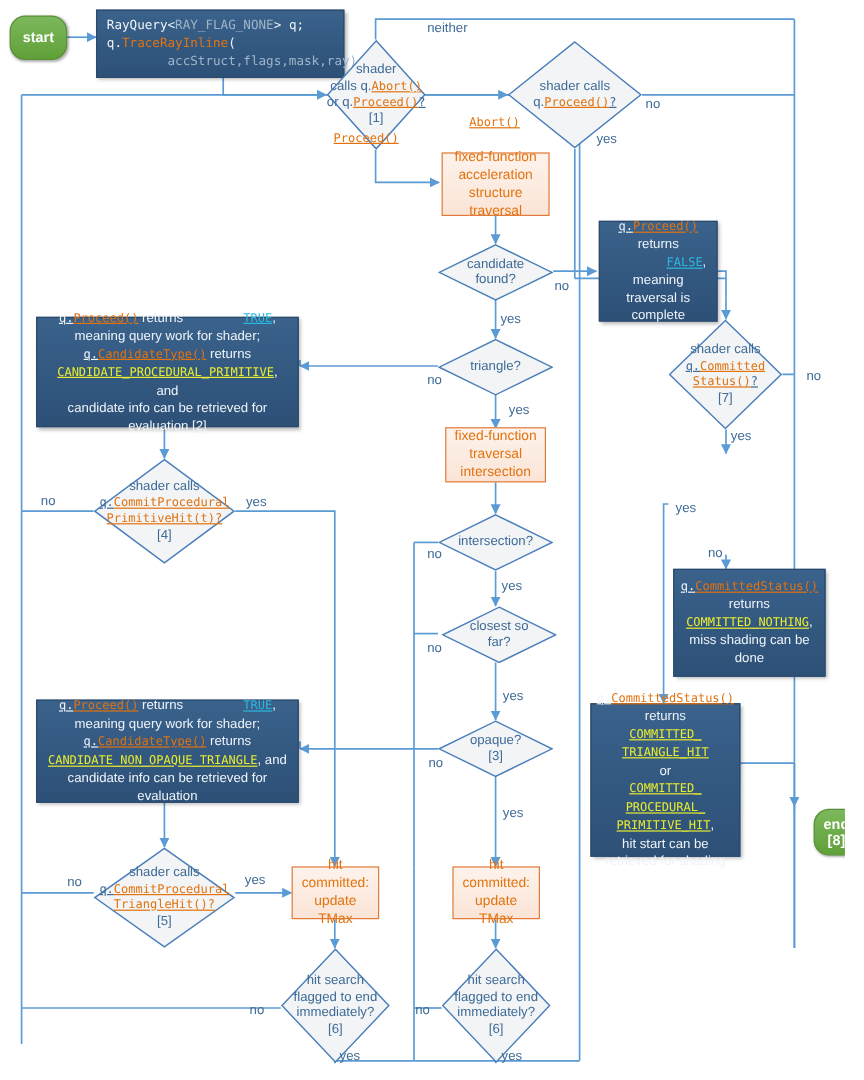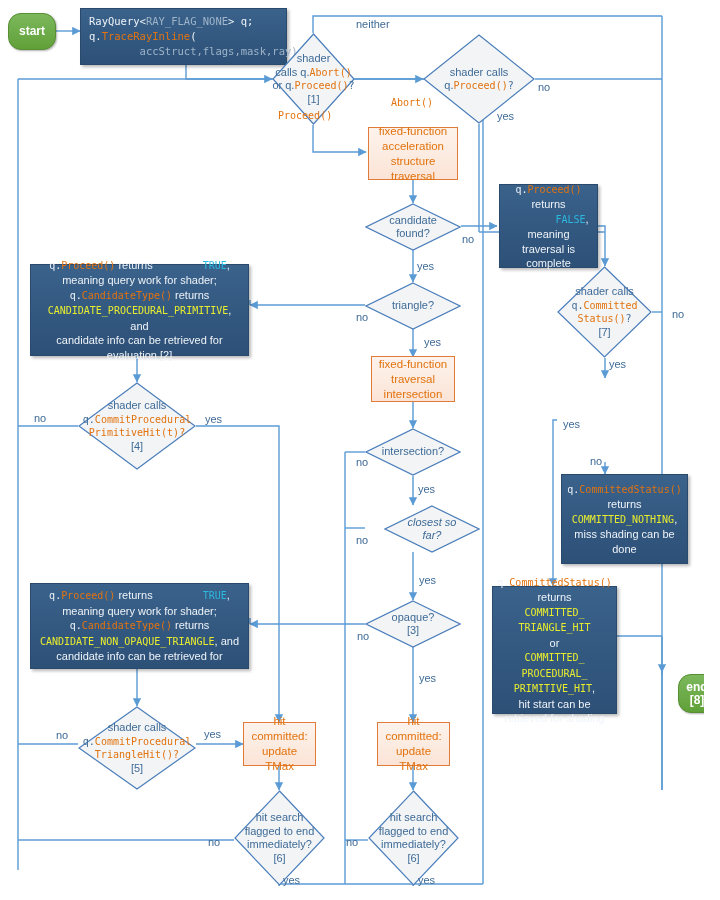--- a/index.html
+++ b/index.html
@@ -24,21 +24,21 @@
         padding:2px 4px;}
 
   
   .diamond{position:absolute;}
   .diamond svg{position:absolute;left:0;top:0;}
   .diamond .dtext{position:absolute;left:0;top:0;width:100%;height:100%;
         display:flex;align-items:center;justify-content:center;text-align:center;
         color:#3f6b97;font-size:11px;line-height:13.5px;}
 
   
-  .code{font-family:"DejaVu Sans Mono", monospace;font-size:10px;}
+  .code{font-family:"DejaVu Sans Mono", monospace;font-size:10px;text-decoration:underline;}
   .fn{color:#e2730f;}           
   .kw{color:#2bb8e0;margin-left:47px;}           
   .en{color:#e8ec2e;}           
   .gy{color:#9fb4c9;}           
   .wh{color:#eef3f8;}
 
   
   .elabel{position:absolute;color:#3f6b97;font-size:11px;line-height:12px;
         white-space:nowrap;background:transparent;}
   .elabel.code{font-family:"DejaVu Sans Mono", monospace;font-size:10px;color:#e2730f;}
@@ -243,21 +243,21 @@
 
   <div class="diamond" style="left:365px;top:428px;width:96px;height:48px;">
     <svg width="96" height="48" viewBox="0 0 96 48">
       <polygon points="48,1 95,24 48,47 1,24" fill="#f2f4f6" stroke="#4a7ebb" stroke-width="1.2"></polygon>
     </svg>
     <div class="dtext">
       <div>intersection?</div>
     </div>
   </div>
 
-  <div class="diamond" style="left:384px;top:505px;width:96px;height:48px;font-style:italic;">
+  <div class="diamond" style="left:368px;top:505px;width:96px;height:48px;">
     <svg width="96" height="48" viewBox="0 0 96 48">
       <polygon points="48,1 95,24 48,47 1,24" fill="#f2f4f6" stroke="#4a7ebb" stroke-width="1.2"></polygon>
     </svg>
     <div class="dtext">
       <div>
         <div>closest so</div>
         <div>far?</div>
       </div>
     </div>
   </div>
@@ -299,20 +299,21 @@
     </div>
   </div>
 
   <div class="node darkbox" style="left:30px;top:583px;width:219px;height:86px;">
     <div>
       <div><span class="code wh">q.</span><span class="code fn">Proceed()</span><span> returns </span><span class="code kw">TRUE</span><span>,</span></div>
       <div>meaning query work for shader;</div>
       <div><span class="code wh">q.</span><span class="code fn">CandidateType()</span><span> returns</span></div>
       <div><span class="code en">CANDIDATE_NON_OPAQUE_TRIANGLE</span><span>, and</span></div>
       <div>candidate info can be retrieved for</div>
+      <div>evaluation</div>
     </div>
   </div>
 
   <div class="diamond" style="left:78px;top:706px;width:118px;height:84px;">
     <svg width="118" height="84" viewBox="0 0 118 84">
       <polygon points="59,1 117,42 59,83 1,42" fill="#f2f4f6" stroke="#4a7ebb" stroke-width="1.2"></polygon>
     </svg>
     <div class="dtext">
       <div>
         <div>shader calls</div>

